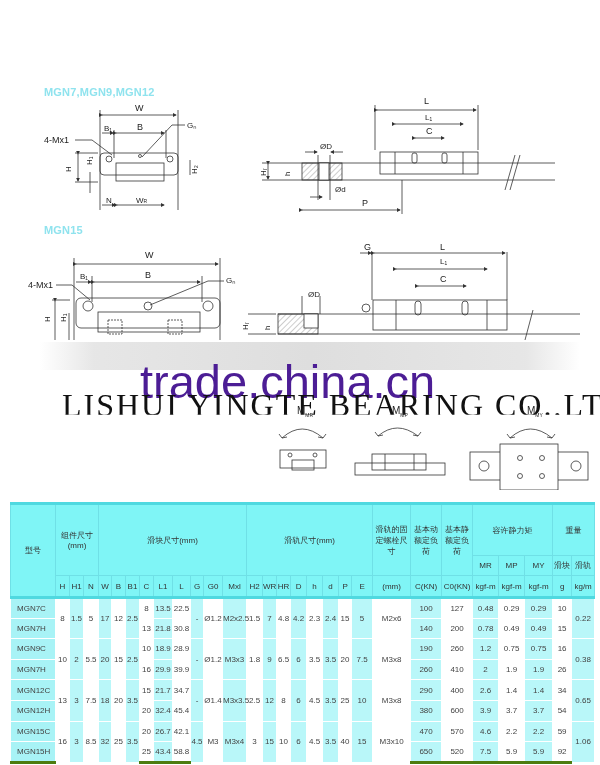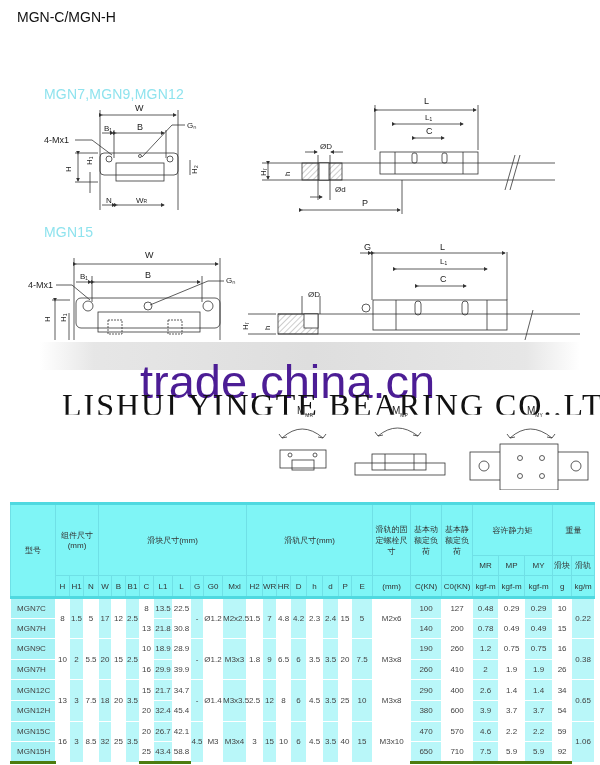--- a/index.html
+++ b/index.html
@@ -2,21 +2,21 @@
 <html><head>
 <meta charset="utf-8">
 <style>
   * { box-sizing: border-box; margin: 0; padding: 0; }
   html, body { width: 600px; height: 765px; background: #ffffff; overflow: hidden; }
   body { position: relative; font-family: "Liberation Sans", "DejaVu Sans", sans-serif; color: #222; }
 
   .title-block { position: absolute; left: 17px; top: 8px; font-size: 14px; line-height: 18px; color: #111; }
   .title-block div { white-space: nowrap; }
 
-  .diagram-label { position: absolute; font-size: 14px; color: #8fe3ee; letter-spacing: 0.2px; }
+  .diagram-label { position: absolute; font-size: 11px; color: #8fe3ee; letter-spacing: 0.2px; font-weight: bold; }
 
   svg.drawing { position: absolute; left: 0; top: 0; }
 
   .watermark-band { position: absolute; left: 40px; top: 342px; width: 540px; height: 28px;
     background: linear-gradient(90deg, rgba(255,255,255,0) 0%, rgba(210,210,210,0.55) 10%, rgba(200,200,200,0.6) 50%, rgba(210,210,210,0.55) 90%, rgba(255,255,255,0) 100%); }
   .watermark { position: absolute; left: 140px; top: 354px; font-size: 47px; color: #4c1d95; font-family: "Liberation Sans", sans-serif; letter-spacing: 0px; }
   .company { position: absolute; left: 62px; top: 387px; font-family: "Liberation Serif", serif; font-size: 32px; color: #111; letter-spacing: 2px; white-space: nowrap; clip-path: inset(0 0 25% 0); }
 
   .moment-label { position: absolute; font-size: 10px; color: #222; }
 
@@ -32,21 +32,20 @@
   .spec-table tbody td.c { background: #b9f7f9; }
   .spec-table tbody td.w { background: #ffffff; }
   .spec-table tbody td.model { background: #a8f3f6; text-align: left; padding-left: 6px; color: #444; }
   .spec-table tbody tr.last td { border-bottom: 3px solid #4d7c0f; }
   .sub { font-size: 5px; vertical-align: sub; }
 </style>
 </head>
 <body>
 
 <div class="title-block">
-  <div>MGN-C/MGN-H</div>
 </div>
 
 <div class="diagram-label" style="left:44px; top:86px;">MGN7,MGN9,MGN12</div>
 <div class="diagram-label" style="left:44px; top:224px;">MGN15</div>
 
 <svg class="drawing" width="600" height="490" viewBox="0 0 600 490" font-family="Liberation Sans, sans-serif" font-size="8" fill="none" stroke="#333" stroke-width="0.8">
   <defs>
     <pattern id="hatch" width="4" height="4" patternUnits="userSpaceOnUse" patternTransform="rotate(45)">
       <line x1="0" y1="0" x2="0" y2="4" stroke="#555" stroke-width="0.6"></line>
     </pattern>
@@ -470,20 +469,20 @@
         <td class="c">2.2</td>
         <td class="w">59</td>
         <td class="c" rowspan="2">1.06</td>
       </tr>
       <tr class="last">
         <td class="model">MGN15H</td>
         <td class="w">25</td>
         <td class="c">43.4</td>
         <td class="w">58.8</td>
         <td class="c">650</td>
-        <td class="w">710</td>
+        <td class="w">520</td>
         <td class="c">7.5</td>
         <td class="w">5.9</td>
         <td class="c">5.9</td>
         <td class="w">92</td>
       </tr>
     </tbody>
 </table>
 
 </body></html>

